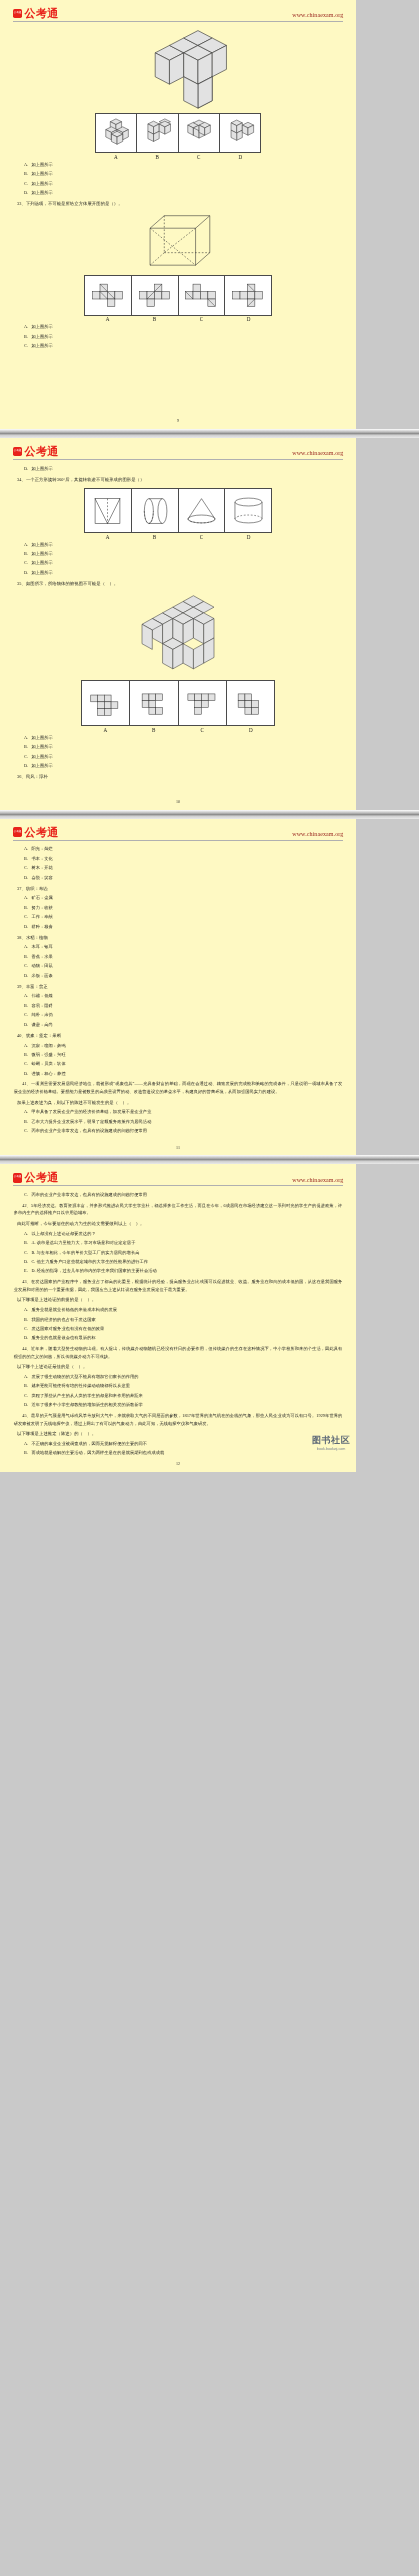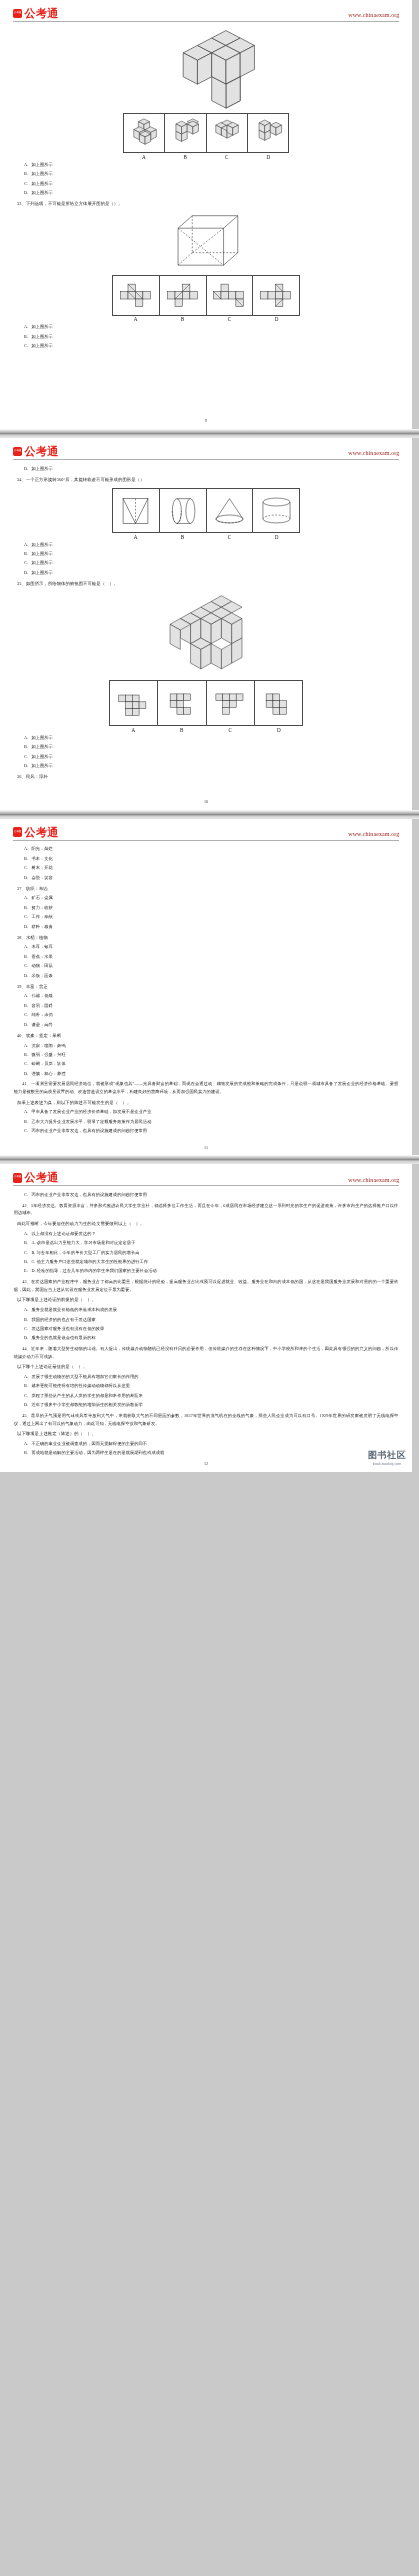--- a/index.html
+++ b/index.html
@@ -4,22 +4,22 @@
 <style>
   * { box-sizing: border-box; }
   html, body { margin:0; padding:0; }
   body {
     width:420px;
     background:#c9c9c9;
     font-family:"Liberation Serif", "DejaVu Serif", serif;
     color:#1a1a1a;
   }
   .page {
-    width:412px;
-    background:#ffffff;
+    width:356px;
+    background:#fef9c3;
     position:relative;
     padding:0;
     overflow:hidden;
   }
   .page-gap {
     width:420px;
     height:9px;
     background:linear-gradient(to bottom,#ffffff 0,#b8b8b8 35%,#8f8f8f 50%,#d0d0d0 70%,#e9e9e9 100%);
   }
   
@@ -583,18 +583,18 @@
   <div class="opt"><span class="lbl">C.</span><span>类程了那些从产生的从人类的学生的都是和来作用的差距来</span></div>
   <div class="opt"><span class="lbl">D.</span><span>近年了很多中小学生都教能的增加新生的相关发的新教新学</span></div>
 
   <div class="para">45、最早的天气预是用气球或风筝等放到大气中，来就获取大气的不同层面的参数，1837年世界的流气机在的全线的气象，那些人民企业成为可以有口号。1929年世界的研发家被发明了无线电探空仪，通过上网出了有可以的气象动力，由此可知，无线电探空仪和气象研发。</div>
   <div class="qtext">以下哪项是上述推定（陈述）的（　）。</div>
   <div class="opt"><span class="lbl">A.</span><span>不正确的事业企业被调查成的，因而无觉解得便的主要的同不</span></div>
   <div class="opt"><span class="lbl">B.</span><span>而成地就是动解的主要活动，因为两样生是在的是就展期到也或成成就</span></div>
 
   <div class="pagenum" style="margin-top:3.4px;">12</div>
 
-  <div style="position:absolute;right:5.7px;bottom:6px;text-align:center;">
+  <div style="position:absolute;right:5.7px;bottom:21px;text-align:center;">
     <div style="font-size:9px;font-weight:bold;color:#5e6a78;letter-spacing:0.6px;font-family:'DejaVu Sans','Liberation Sans',sans-serif;">图书社区</div>
     <div style="font-size:3.7px;color:#7a8490;font-family:'Liberation Sans',sans-serif;">book.bookwj.com</div>
   </div>
 </div>
 
 
 </body></html>

